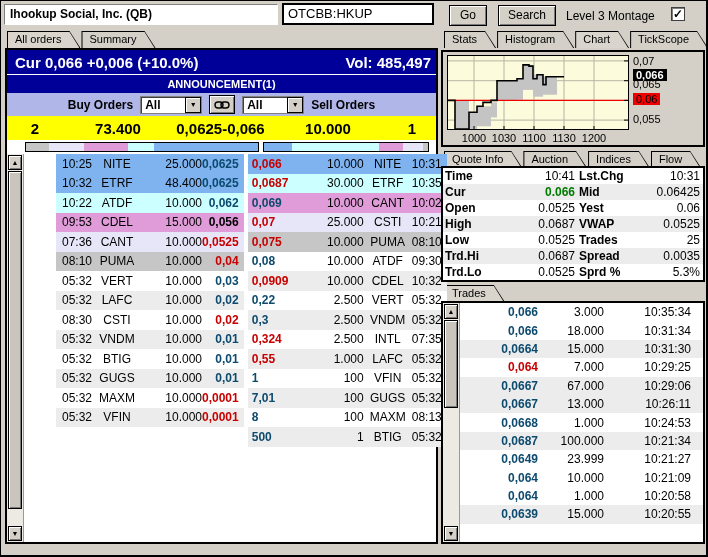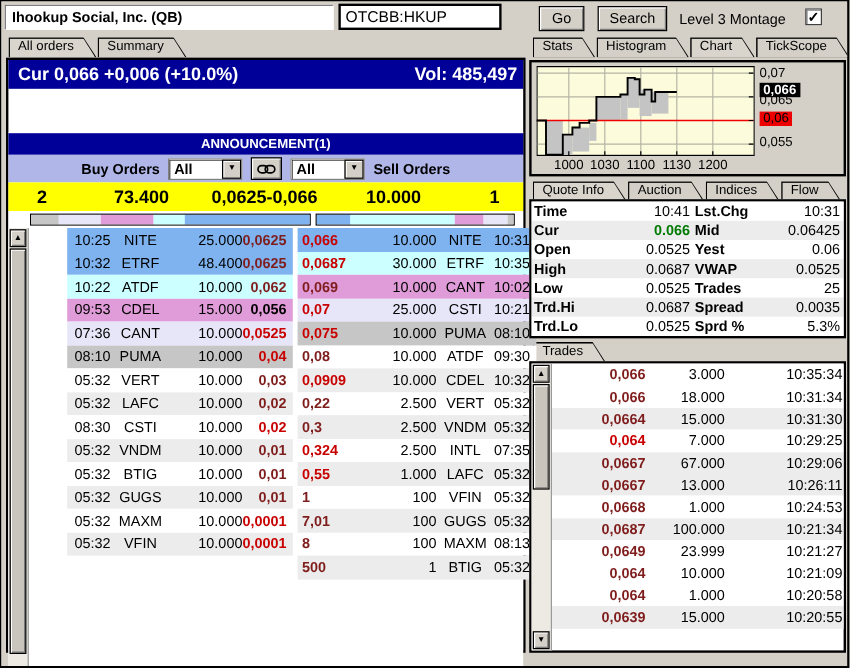--- a/index.html
+++ b/index.html
@@ -2,21 +2,21 @@
 <html><head>
 <meta charset="utf-8">
 <style>
   * { margin:0; padding:0; box-sizing:border-box; }
   html,body { width:708px; height:557px; background:#D4D0C8; }
   body { font-family:"Liberation Sans", sans-serif; font-size:12px; color:#000; }
   .window { position:relative; width:708px; height:557px; background:#D4D0C8; border:2px solid #000; border-top-width:1px; border-left-width:1px; overflow:hidden; }
 
   
   .name-box { position:absolute; left:3px; top:3px; width:274px; height:21px; background:#fff; border:1px solid #808080; border-right-color:#fff; border-bottom-color:#fff; font-weight:bold; line-height:19px; padding-left:5px; }
-  .sym-input { position:absolute; left:281px; top:2px; width:136px; height:22px; background:#fff; border:2px solid #000; font-size:13px; line-height:18px; padding-left:4px; }
+  .sym-input { position:absolute; left:281px; top:2px; width:152px; height:22px; background:#fff; border:2px solid #000; font-size:13px; line-height:18px; padding-left:4px; }
   .btn3d { position:absolute; height:21px; background:#D4D0C8; border:1px solid #000; box-shadow: inset 1px 1px 0 #fff, inset -1px -1px 0 #7a7a7a; text-align:center; font-size:12px; line-height:19px; cursor:default; }
   .go-btn { left:448px; top:4px; width:38px; }
   .search-btn { left:497px; top:4px; width:58px; }
   .l3-label { position:absolute; left:565px; top:8px; font-size:12px; }
   .checkbox { position:absolute; left:670px; top:6px; width:14px; height:14px; background:#fff; border:1px solid #404040; box-shadow: inset 1px 1px 0 #808080; font-size:12px; line-height:13px; text-align:center; font-weight:bold; }
 
   
   .tabrow { position:absolute; height:17px; display:flex; }
   .tabrow-left { left:6px; top:30px; }
   .tabrow-right { left:443px; top:30px; }
@@ -24,21 +24,21 @@
   .tabrow-trades { left:443px; top:284px; }
   .tab { position:relative; height:17px; margin-right:1px; }
   .tab .t-outer { position:absolute; inset:0; background:#000; clip-path:polygon(0 0, calc(100% - 11px) 0, 100% 100%, 0 100%); }
   .tab .t-inner { position:absolute; inset:1px 1px 0 1px; background:#D4D0C8; clip-path:polygon(0 0, calc(100% - 10px) 0, 100% 100%, 0 100%); }
   .tab .t-label { position:relative; display:block; padding:2px 19px 0 8px; font-size:11px; white-space:nowrap; }
   .tab.active .t-inner { background:#D9D5CD; }
 
   
   .montage { position:absolute; left:4px; top:47px; width:433px; height:496px; background:#fff; border:2px solid #000; }
   .cur-bar { height:24px; background:#000099; color:#fff; font-weight:bold; font-size:15px; display:flex; justify-content:space-between; align-items:center; padding:0 5px 0 8px; }
-  .ann-bar { height:19px; background:#000099; border-top:1px solid #fff; color:#fff; font-weight:bold; font-size:11px; text-align:center; line-height:18px;margin-top:36px; }
+  .ann-bar { height:19px; background:#000099; border-top:1px solid #fff; color:#fff; font-weight:bold; font-size:11px; text-align:center; line-height:18px; }
   .filter-bar { height:23px; background:#B1B6E8; display:flex; align-items:center; justify-content:center; gap:7px; font-weight:bold; }
   .dd { width:62px; height:18px; background:#fff; border:1px solid #808080; box-shadow: inset 1px 1px 0 #404040; display:flex; justify-content:space-between; align-items:center; font-weight:bold; }
   .dd .dd-val { padding-left:4px; font-size:12px; }
   .dd .dd-btn { width:16px; height:16px; background:#D4D0C8; border:1px solid #000; box-shadow: inset 1px 1px 0 #fff; font-size:7px; text-align:center; line-height:14px; }
   .link-btn { width:26px; height:19px; background:#D4D0C8; border:1px solid #000; box-shadow: inset 1px 1px 0 #fff, inset -1px -1px 0 #7a7a7a; display:flex; align-items:center; justify-content:center; }
   .yellow-bar { height:24px; background:#FFFF00; font-weight:bold; font-size:15px; display:grid; grid-template-columns:56px 110px 1fr 120px 48px; align-items:center; }
   .yellow-bar div { text-align:center; }
   .depth-row { height:14px; background:#fff; display:flex; padding:2px 0 0 18px; gap:4px; }
   .dbar { height:10px; border:1px solid #000; display:flex; background:#fff; }
   .dbar-bid { width:234px; } .dbar-ask { width:166px; }
@@ -56,21 +56,21 @@
   .bid-table .mm { text-align:center; }
   .bid-table .size { text-align:right; }
   .bid-table .price { text-align:right; padding-right:5px; font-weight:bold; }
   .ask-table .price { padding-left:4px; font-weight:bold; }
   .ask-table .size { text-align:right; }
   .ask-table .mm { text-align:center; }
   .ask-table .time { text-align:right; padding-right:5px; }
 
   .bg-blue{background:#7EB3F0;} .bg-cyan{background:#CCFFFF;} .bg-pink{background:#E09CD8;}
   .bg-lav{background:#E6E6F8;} .bg-gray{background:#C6C6C6;} .bg-w{background:#fff;} .bg-g{background:#ECECEC;}
-  .pc-green{color:#7f1d1d;} .pc-red{color:#C80000;} .pc-black{color:#000;}
+  .pc-green{color:#0c4a6e;} .pc-red{color:#C80000;} .pc-black{color:#000;}
 
   
   .vscroll { width:17px; background:#EDEAE3; border-right:1px solid #9a9a9a; position:relative; flex:none; }
   .sb-btn { position:absolute; left:1px; width:14px; height:15px; background:#D4D0C8; border:1px solid #000; box-shadow: inset 1px 1px 0 #fff, inset -1px -1px 0 #7a7a7a; font-size:7px; text-align:center; line-height:13px; }
   .sb-up { top:1px; } .sb-down { bottom:1px; }
   .sb-thumb { position:absolute; left:1px; width:14px; background:#C9C5BD; border:1px solid #000; box-shadow: inset 1px 1px 0 #fff, inset -1px -1px 0 #7a7a7a; }
 
   
   .chart-panel { position:absolute; left:440px; top:49px; width:264px; height:97px; background:#D4D0C8; border:2px solid #000; }
   .chart-svg { position:absolute; left:4px; top:3px; }
@@ -87,21 +87,21 @@
   .qrow .qv2 { padding-right:3px; }
   .qrow .ql2 { padding-left:4px; }
   .qv.cur { color:#007A00; font-weight:bold; }
 
   
   .trades-panel { position:absolute; left:440px; top:300px; width:264px; height:243px; background:#fff; border:2px solid #000; display:flex; }
   .trades-body { flex:1; display:flex; flex-direction:column; }
   .trow { height:18.4px; display:grid; grid-template-columns:78px 66px 1fr; align-items:center; font-size:12px; }
   .trow .tprice { text-align:right; font-weight:bold; }
   .trow .tsize { text-align:right; }
-  .trow .ttime { text-align:right; padding-right:1px; }
+  .trow .ttime { text-align:right; padding-right:12px; }
 </style>
 </head>
 <body>
 
 <div class="window">
 
   <div class="name-box">Ihookup Social, Inc. (QB)</div>
   <div class="sym-input">OTCBB:HKUP</div>
   <div class="btn3d go-btn">Go</div>
   <div class="btn3d search-btn">Search</div>

